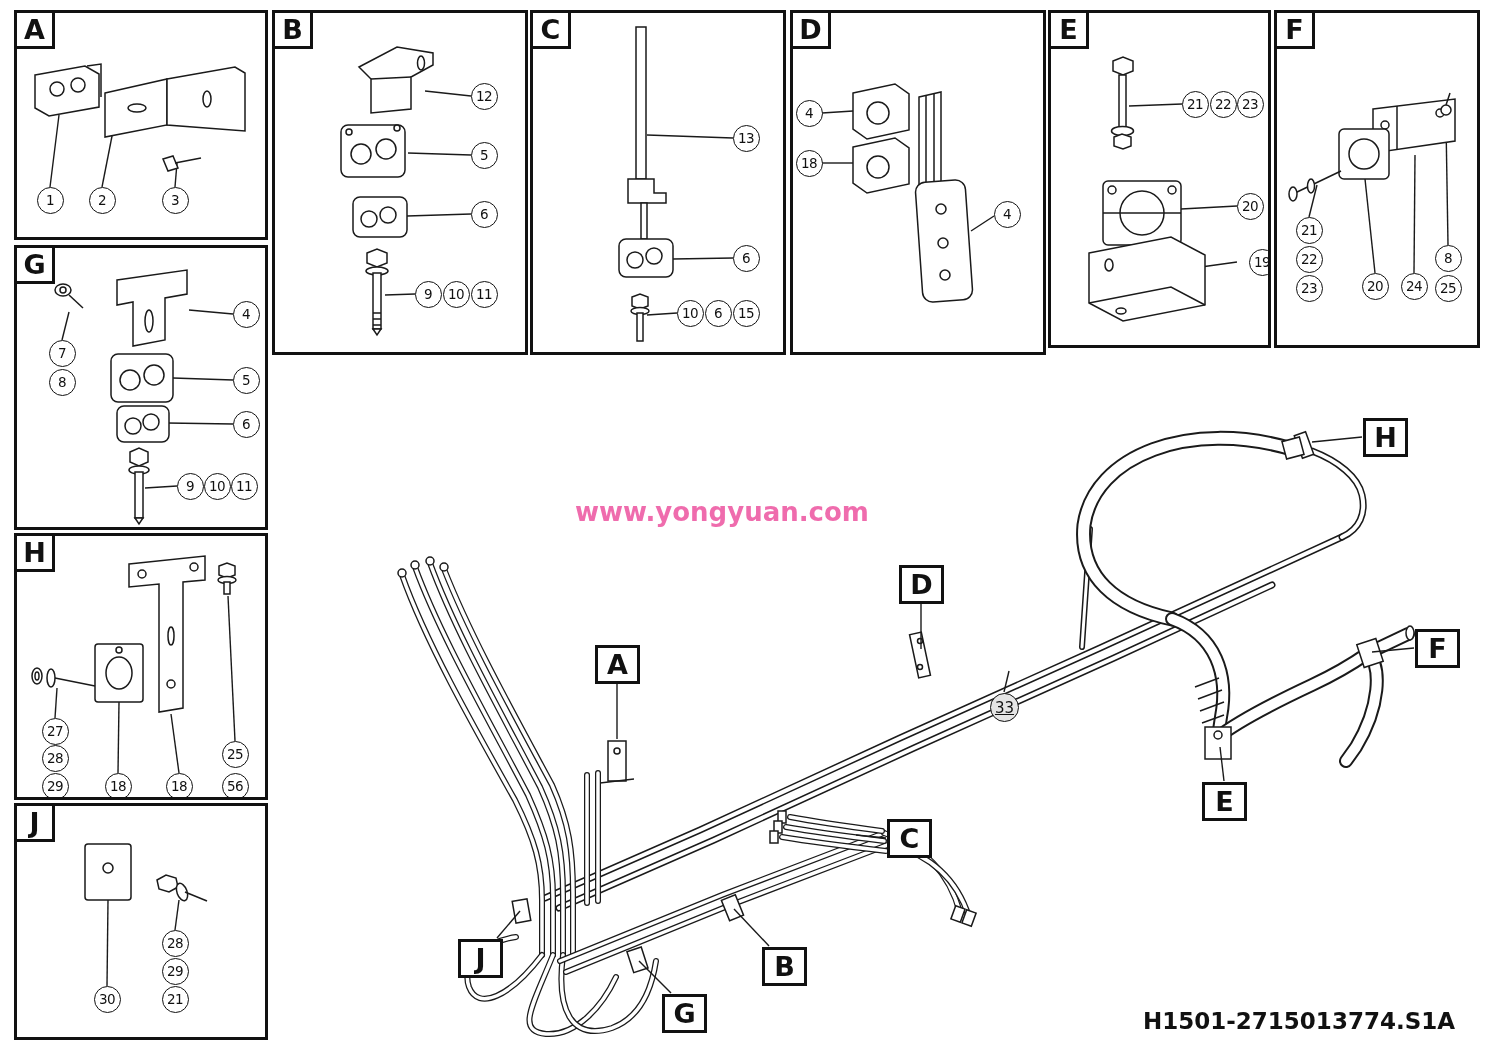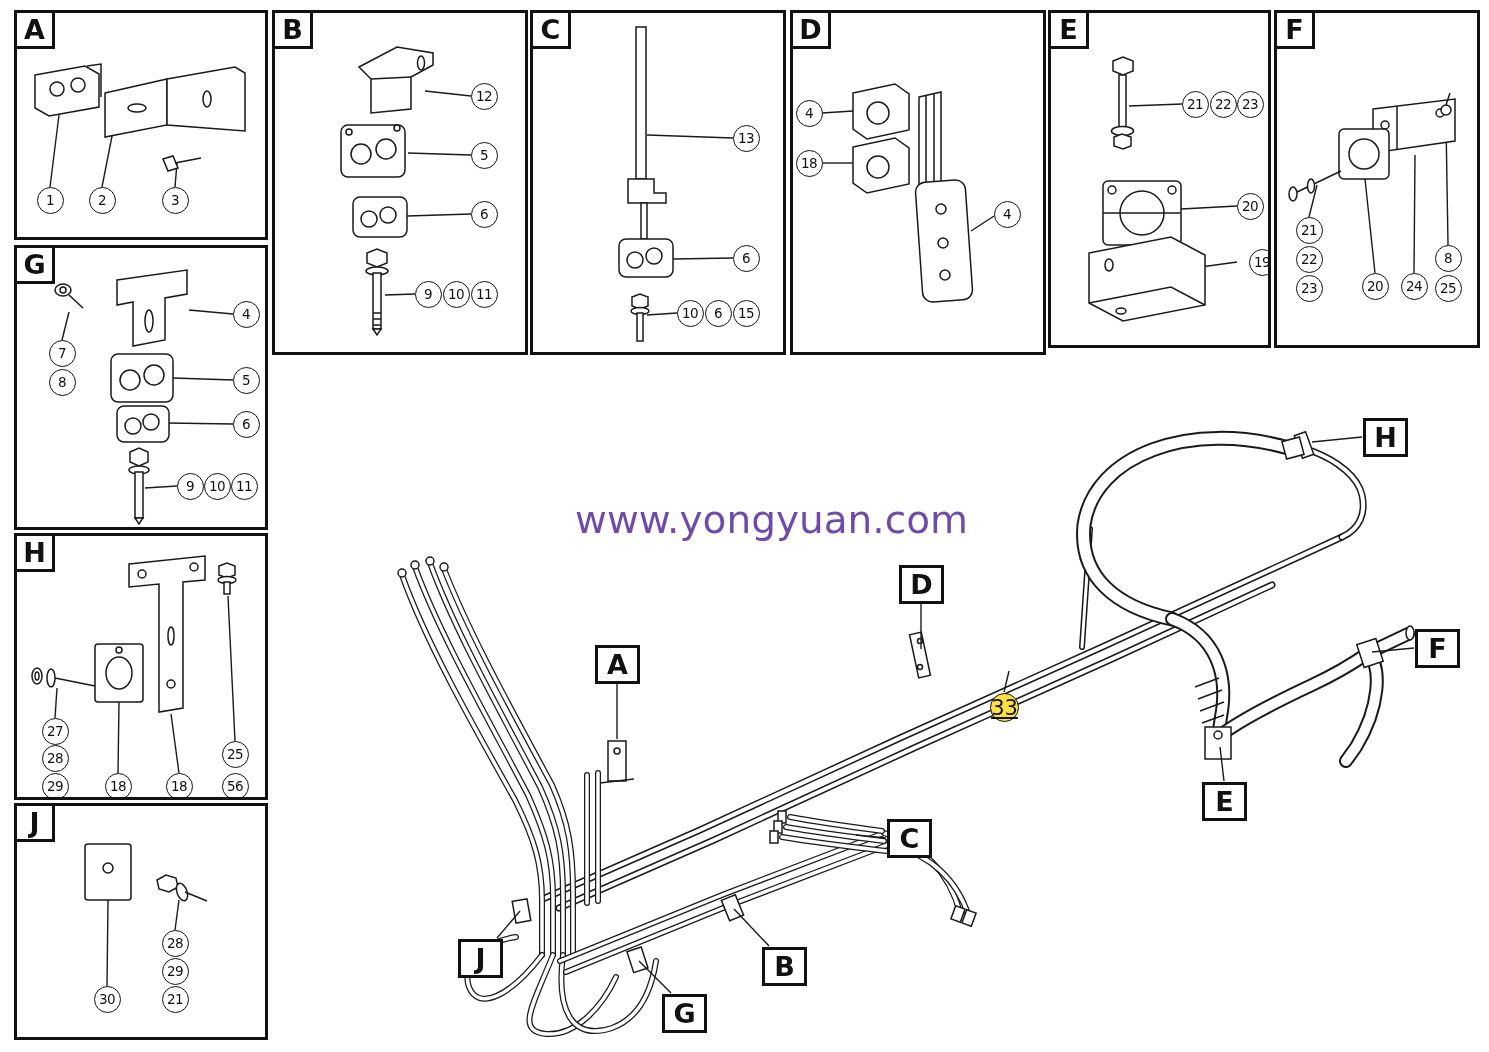--- a/index.html
+++ b/index.html
@@ -16,27 +16,27 @@
   .co { position:absolute; width:27px; height:27px; margin-left:-13.5px; margin-top:-13.5px;
         border:1.7px solid #111; border-radius:50%; background:#fff;
         display:flex; align-items:center; justify-content:center;
         font-size:13.5px; letter-spacing:-0.5px; box-sizing:border-box; z-index:3; }
 
   .flabel { position:absolute; width:45px; height:39px; border:3px solid #111; background:#fff;
             display:flex; align-items:center; justify-content:center; font-weight:bold;
             font-size:27px; z-index:6; box-sizing:border-box; }
 
   .mco { position:absolute; width:29px; height:29px; border:1.8px solid #111; border-radius:50%;
-         background:#fde047; display:flex; align-items:center; justify-content:center;
-         font-size:21px; z-index:6; box-sizing:border-box;text-decoration:underline; }
+         background:#e5e5e5; display:flex; align-items:center; justify-content:center;
+         font-size:15px; z-index:6; box-sizing:border-box;text-decoration:underline; }
 
   .docnum { position:absolute; right:34px; top:1008px; font-weight:bold; font-size:23px; z-index:6; }
 
   .wm { position:absolute; z-index:1; white-space:nowrap; }
-  .wm-back  { left:575px; top:497px; font-size:39px; font-weight:normal; color:#4c1d95; opacity:.8; }
+  .wm-back  { left:575px; top:497px; font-size:26px; font-weight:bold; color:#ec4899; opacity:.8; }
   .wm-front { left:508px; top:494px; font-size:37px; color:#2a7fd2; letter-spacing:1px; }
 
   .main-art { position:absolute; left:270px; top:355px; z-index:2; }
 
   
   .ln line, .ld path, .ld line { stroke:#1a1a1a; stroke-width:1.4; fill:none; }
   .pt path, .pt rect, .pt circle, .pt ellipse { stroke:#1a1a1a; stroke-width:1.5; fill:#fff; }
   .pt .nf { fill:none; }
   .po { fill:none; stroke:#1a1a1a; stroke-linecap:round; stroke-linejoin:round; }
   .pi { fill:none; stroke:#fff; stroke-linecap:round; stroke-linejoin:round; }
@@ -423,14 +423,15 @@
   <div class="flabel" style="left:1363px;top:418px">H</div>
   <div class="flabel" style="left:1415px;top:629px">F</div>
   <div class="flabel" style="left:887px;top:819px">C</div>
   <div class="flabel" style="left:1202px;top:782px">E</div>
   <div class="flabel" style="left:762px;top:947px">B</div>
   <div class="flabel" style="left:662px;top:994px">G</div>
   <div class="flabel" style="left:458px;top:939px">J</div>
 
   <div class="mco" style="left:990px;top:693px">33</div>
 
+  <div class="docnum">H1501-2715013774.S1A</div>
 
 </div>
 
 </body></html>

